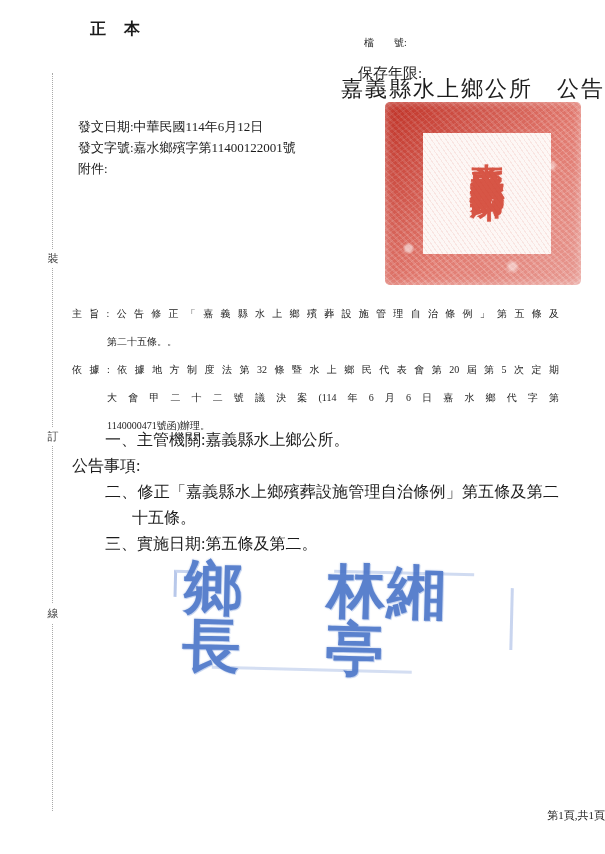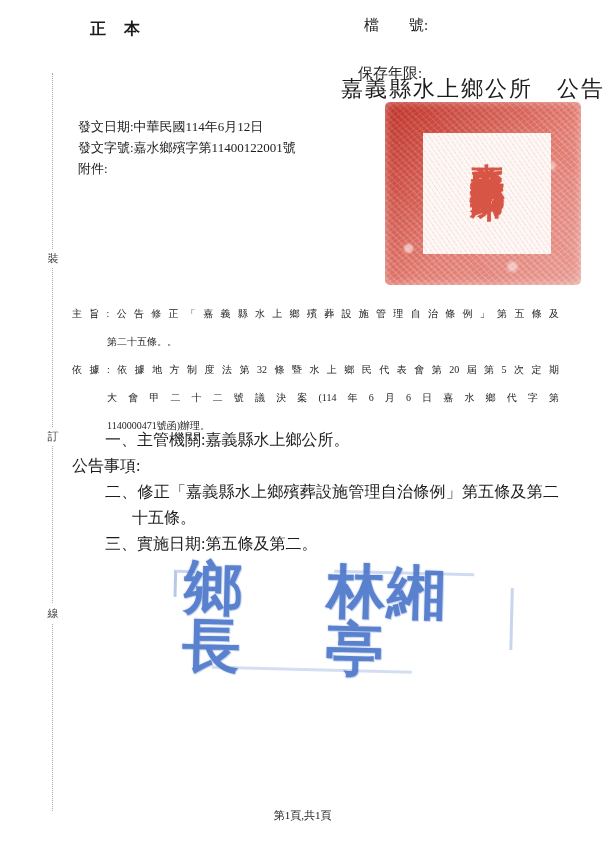--- a/index.html
+++ b/index.html
@@ -5,21 +5,21 @@
   html,body { margin:0; padding:0; background:#e8e8e8; }
   .page {
     position:relative; width:605px; height:854px; background:#ffffff;
     margin:0 auto; overflow:hidden;
     font-family:"Liberation Serif","DejaVu Serif",serif; color:#1c1c1c;
   }
   .abs { position:absolute; }
 
   
   .copy-label { left:66px; top:19px; font-size:16px; font-weight:600; letter-spacing:1px;margin-left:24px; }
-  .file-no    { left:364px; top:16px; font-size:15px; color:#222; }
+  .file-no    { left:364px; top:36px; font-size:10px; color:#222; }
   .retention  { left:358px; top:64px; font-size:15px; color:#222; }
   .doc-title  { left:0; right:0; top:74px; text-align:right; font-size:22px; letter-spacing:2px; font-weight:500; }
 
   
   .meta { left:78px; top:116px; font-size:13px; line-height:21px; }
 
   
   .seal {
     left:385px; top:102px; width:196px; height:183px;
     background-color:#d4483a;
@@ -79,21 +79,21 @@
   .sig-corner { position:absolute; left:-10px; top:0; width:18px; height:24px;
     border-left:3px solid rgba(100,135,210,.45); border-top:3px solid rgba(100,135,210,.35); }
   .sig-right  { position:absolute; right:-8px; top:10px; height:62px; width:0;
     border-right:3px solid rgba(100,135,210,.35); }
   .sig-bottom { position:absolute; left:30px; bottom:-6px; width:200px; height:0;
     border-bottom:3px solid rgba(100,135,210,.28); }
   .sig-top    { position:absolute; left:150px; top:-4px; width:140px; height:0;
     border-top:3px solid rgba(100,135,210,.30); }
 
   
-  .footer { left:0; right:0; top:808px; text-align:center; font-size:11px; color:#222; }
+  .footer { left:0; right:0; top:808px; text-align:right; font-size:11px; color:#222; }
 </style>
 </head>
 <body>
 
 <div class="page">
 
   <div class="abs copy-label">正　本</div>
 
   <div class="abs file-no">檔　　號:</div>
   <div class="abs retention">保存年限:</div>

